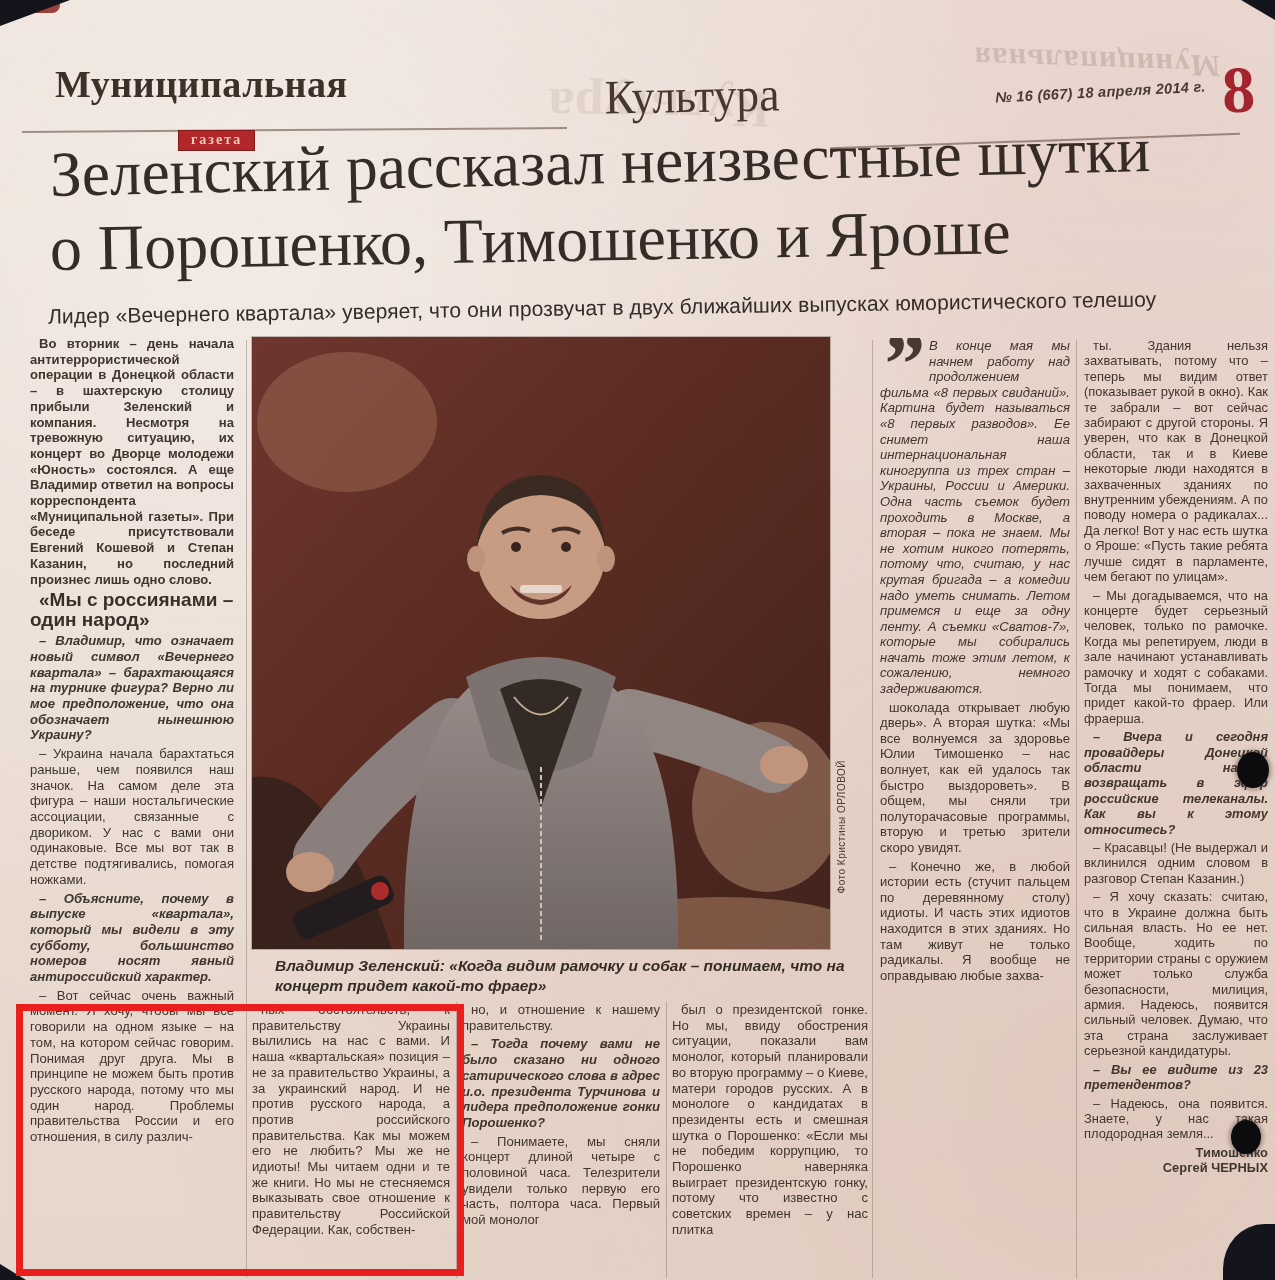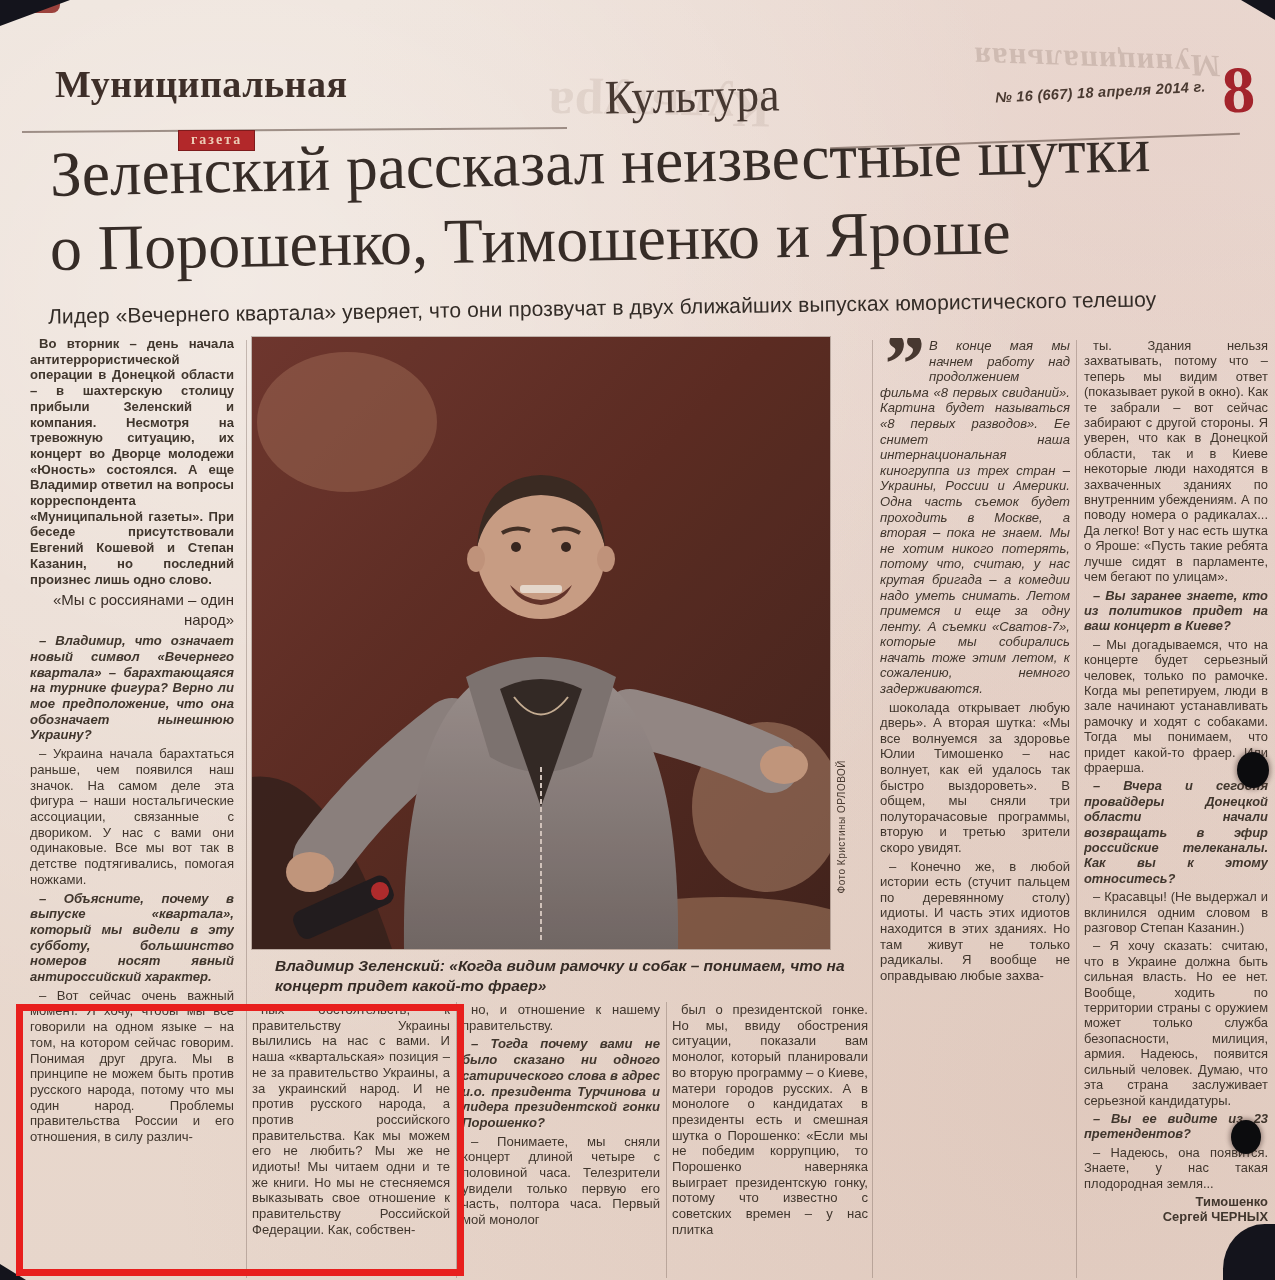--- a/index.html
+++ b/index.html
@@ -51,22 +51,22 @@
   .hl2{top:212px;font-size:64px;transform:rotate(-1deg);}
   .deck{position:absolute;left:48px;top:296px;font-size:21px;color:#332c27;
         transform:rotate(-.9deg);letter-spacing:.1px;}
 
   
   .col{position:absolute;overflow:hidden;color:#40362d;font-size:13.1px;line-height:15.7px;
        text-align:justify;}
   .col p{margin:0 0 3px 0;text-indent:9px;}
   p.lead{font-weight:700;}
   p.q{font-weight:700;font-style:italic;}
-  .sub-head{font-weight:400;font-size:15px;line-height:20px;margin:8px 0 7px;text-indent:0;
-            text-align:right;color:#3a2f28;}
+  .sub-head{font-weight:700;font-size:19px;line-height:20px;margin:8px 0 7px;text-indent:0;
+            text-align:left;color:#3a2f28;}
   .vrule{position:absolute;width:1px;background:rgba(110,90,80,.35);}
 
   
   .quote-mark{float:left;font-family:"Liberation Serif",serif;font-size:86px;line-height:40px;
               color:#473830;margin:6px 6px 0 0;font-weight:700;}
   p.pullq{font-style:italic;text-indent:0;}
 
   
   .photo{position:absolute;left:252px;top:337px;width:578px;height:612px;overflow:hidden;
          box-shadow:0 0 0 1px rgba(80,60,50,.3);}
@@ -167,36 +167,35 @@
       </svg>
     </div>
     <div class="credit">Фото Кристины ОРЛОВОЙ</div>
     <div class="caption">Владимир Зеленский: «Когда видим рамочку и собак – понимаем, что на концерт придет какой-то фраер»</div>
 
     <div class="col" style="left:252px;top:1002px;width:198px;height:278px;">
       <p>ных обстоятельств, к правительству Украины вылились на нас с вами. И наша «квартальская» позиция – не за правительство Украины, а за украинский народ. И не против русского народа, а против российского правительства. Как мы можем его не любить? Мы же не идиоты! Мы читаем одни и те же книги. Но мы не стесняемся выказывать свое отношение к правительству Российской Федерации. Как, собствен-</p>
     </div>
     <div class="col" style="left:462px;top:1002px;width:198px;height:278px;">
       <p>но, и отношение к нашему правительству.</p>
-      <p class="q">– Тогда почему вами не было сказано ни одного сатирического слова в адрес и.о. президента Турчинова и лидера президентской гонки Порошенко?</p>
+      <p class="q">– Тогда почему вами не было сказано ни одного сатирического слова в адрес и.о. президента Турчинова и лидера предположение гонки Порошенко?</p>
       <p>– Понимаете, мы сняли концерт длиной четыре с половиной часа. Телезрители увидели только первую его часть, полтора часа. Первый мой монолог</p>
     </div>
     <div class="col" style="left:672px;top:1002px;width:196px;height:278px;">
       <p>был о президентской гонке. Но мы, ввиду обострения ситуации, показали вам монолог, который планировали во вторую программу – о Киеве, матери городов русских. А в монологе о кандидатах в президенты есть и смешная шутка о Порошенко: «Если мы не победим коррупцию, то Порошенко наверняка выиграет президентскую гонку, потому что известно с советских времен – у нас плитка</p>
     </div>
 
     <div class="col" style="left:880px;top:338px;width:190px;height:942px;line-height:15.6px;">
       <p class="pullq"><span class="quote-mark">”</span><span>В конце мая мы начнем работу над продолжением фильма «8 первых свиданий». Картина будет называться «8 первых разводов». Ее снимет наша интернациональная киногруппа из трех стран – Украины, России и Америки. Одна часть съемок будет проходить в Москве, а вторая – пока не знаем. Мы не хотим никого потерять, потому что, считаю, у нас крутая бригада – а комедии надо уметь снимать. Летом примемся и еще за одну ленту. А съемки «Сватов-7», которые мы собирались начать тоже этим летом, к сожалению, немного задерживаются.</span></p>
       <p>шоколада открывает любую дверь». А вторая шутка: «Мы все волнуемся за здоровье Юлии Тимошенко – нас волнует, как ей удалось так быстро выздороветь». В общем, мы сняли три полуторачасовые программы, вторую и третью зрители скоро увидят.</p>
       <p>– Конечно же, в любой истории есть (стучит пальцем по деревянному столу) идиоты. И часть этих идиотов находится в этих зданиях. Но там живут не только радикалы. Я вообще не оправдываю любые захва-</p>
     </div>
 
     <div class="col" style="left:1084px;top:338px;width:184px;height:942px;font-size:12.9px;line-height:15.4px;">
       <p>ты. Здания нельзя захватывать, потому что – теперь мы видим ответ (показывает рукой в окно). Как те забрали – вот сейчас забирают с другой стороны. Я уверен, что как в Донецкой области, так и в Киеве некоторые люди находятся в захваченных зданиях по внутренним убеждениям. А по поводу номера о радикалах... Да легко! Вот у нас есть шутка о Яроше: «Пусть такие ребята лучше сидят в парламенте, чем бегают по улицам».</p>
-      <p class="q">– Вы заранее знаете, кто из политиков придет на ваш концерт в Киеве?</p>
       <p>– Мы догадываемся, что на концерте будет серьезный человек, только по рамочке. Когда мы репетируем, люди в зале начинают устанавливать рамочку и ходят с собаками. Тогда мы понимаем, что придет какой-то фраер. Или фраерша.</p>
       <p class="q">– Вчера и сегодня провайдеры Донецкой области начали возвращать в эфир российские телеканалы. Как вы к этому относитесь?</p>
       <p>– Красавцы! (Не выдержал и вклинился одним словом в разговор Степан Казанин.)</p>
       <p>– Я хочу сказать: считаю, что в Украине должна быть сильная власть. Но ее нет. Вообще, ходить по территории страны с оружием может только служба безопасности, милиция, армия. Надеюсь, появится сильный человек. Думаю, что эта страна заслуживает серьезной кандидатуры.</p>
       <p class="q">– Вы ее видите из 23 претендентов?</p>
       <p>– Надеюсь, она появится. Знаете, у нас такая плодородная земля...</p>
       <p class="byline">
         <span>Тимошенко</span><br><span>Сергей ЧЕРНЫХ</span>
       </p>
     </div>

